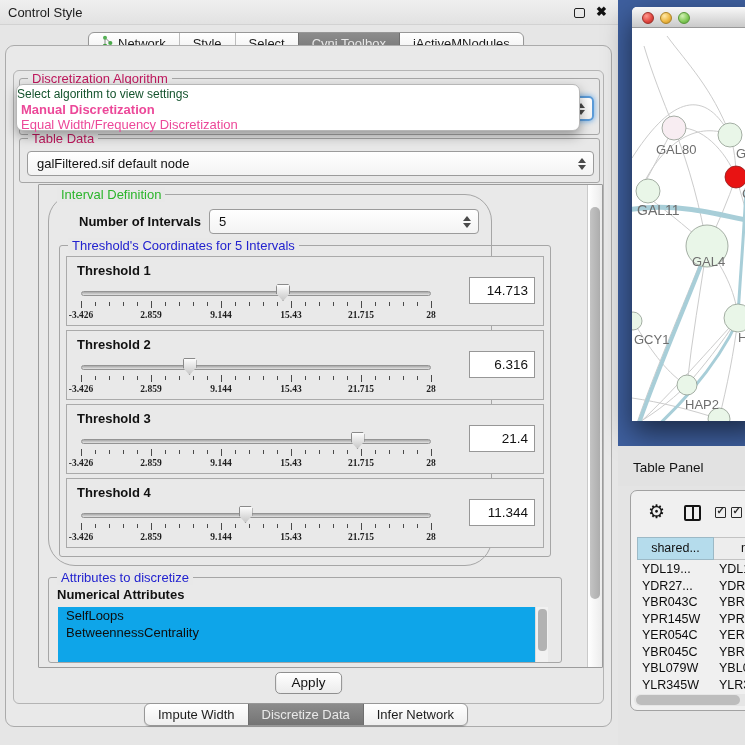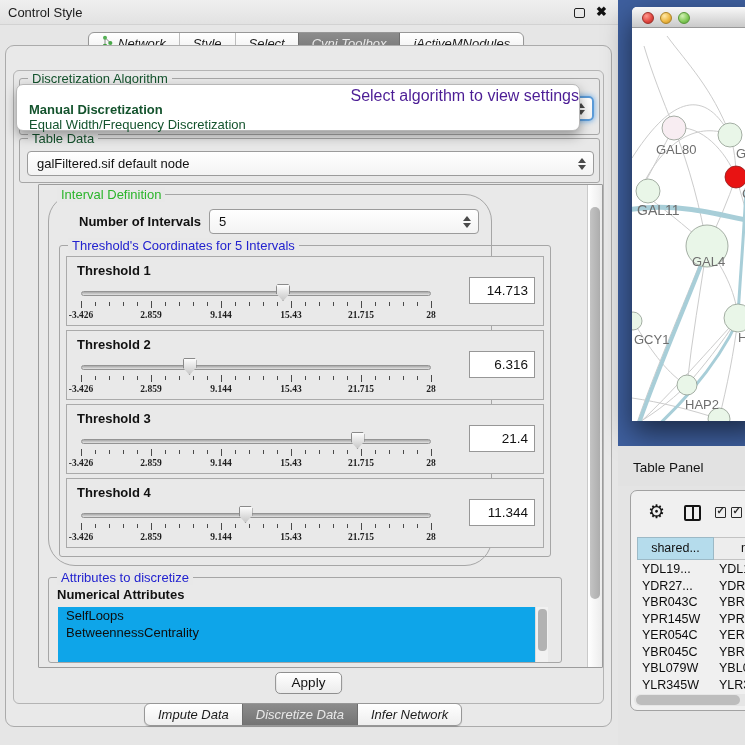--- a/index.html
+++ b/index.html
@@ -12,56 +12,56 @@
   .cp-titlebar { position:absolute; left:0; top:0; width:100%; height:25px;
                  background:linear-gradient(#efefef,#e2e2e2); border-bottom:1px solid #d2d2d2; }
   .cp-title { position:absolute; left:8px; top:5px; font-size:13px; color:#1b1b1b; }
   .float-btn { position:absolute; right:33px; top:8px; width:11px; height:10px;
                border:1.6px solid #222; border-radius:2px; background:transparent; }
   .close-btn { position:absolute; right:11px; top:4px; font-size:13px; font-weight:bold; color:#111; }
 
   
   .seg-tabs { position:absolute; display:flex; height:23px; border:1px solid #979797; border-radius:6px;
               background:linear-gradient(#ffffff,#eeeeee); overflow:hidden;
-              box-shadow:0 1px 1px rgba(0,0,0,.15);font-style:italic; }
+              box-shadow:0 1px 1px rgba(0,0,0,.15); }
   .seg { display:flex; align-items:center; gap:5px; padding:0 13px; font-size:13px; color:#1c1c1c;
          border-left:1px solid #bdbdbd; white-space:nowrap; }
   .seg:first-child { border-left:none; }
   .seg.sel { background:linear-gradient(#8c8c8c,#747474); color:#e9e9e9; border-left-color:#6e6e6e; }
   .seg.sel + .seg { border-left-color:#6e6e6e; }
   .top-tabs { left:88px; top:32px; }
   .bottom-tabs { left:144px; top:703px; }
 
   .outer-pane { position:absolute; left:5px; top:45px; width:607px; height:682px;
                 border:1px solid #ababab; border-radius:9px; background:#e9e9e9; }
   .inner-pane { position:absolute; left:7px; top:24px; width:591px; height:634px;
                 border:1px solid #b4b4b4; border-radius:6px; background:#e8e8e8; }
 
   .group { position:absolute; border:1px solid #a6a6a6; border-radius:3px; }
   .legend { position:absolute; top:-8px; left:8px; background:#e8e8e8; padding:0 4px;
-            font-size:13px; color:#14532d; white-space:nowrap; }
+            font-size:13px; color:#be185d; white-space:nowrap; }
   .legend.green { color:#2cb52c; }
   .legend.blue { color:#2222cf; }
 
   .combo { position:absolute; height:25px; background:linear-gradient(#ffffff,#f3f3f3);
            border:1px solid #9b9b9b; border-radius:4px; font-size:13px; color:#111;
            line-height:23px; padding-left:9px; }
   .spin { position:absolute; right:7px; top:50%; transform:translateY(-50%); width:8px; height:12px; }
   .spin::before { content:""; position:absolute; left:0; top:0; border-left:4px solid transparent;
                   border-right:4px solid transparent; border-bottom:5px solid #4a4a4a; }
   .spin::after { content:""; position:absolute; left:0; bottom:0; border-left:4px solid transparent;
                  border-right:4px solid transparent; border-top:5px solid #4a4a4a; }
 
   .algo-group { left:5px; top:7px; width:581px; height:57px; }
   .algo-combo { left:8px; top:17px; width:566px; border:2px solid #5b9bd8;
                 box-shadow:0 0 5px 1px #86b8e6; border-radius:5px; }
   .popup { position:absolute; left:2px; top:13px; width:564px; height:47px; background:#ffffff;
            border:1px solid #b7b7b7; border-radius:7px; box-shadow:0 5px 12px rgba(0,0,0,.35); z-index:40; }
-  .popup-placeholder { margin-top:2px; text-align:right; font-size:16px; color:#4c1d95; height:15px; }
-  .popup-opt { font-size:13px; color:#14532d; line-height:15px; padding-left:12px; white-space:nowrap; }
+  .popup-placeholder { margin-top:2px; text-align:left; font-size:12px; color:#14532d; height:15px; }
+  .popup-opt { font-size:13px; color:#ec4899; line-height:15px; padding-left:4px; white-space:nowrap; }
   .popup-opt.bold { font-weight:bold; }
 
   .td-group { left:5px; top:67px; width:581px; height:45px; }
   .td-combo { left:7px; top:12px; width:567px; }
 
   .scrollpane { left:24px; top:113px; width:565px; height:484px; border:1px solid #9c9c9c;
                 background:#e9e9e9; border-radius:1px; }
   .vsb { position:absolute; right:0; top:0; bottom:0; width:15px;
          background:linear-gradient(to right,#ffffff,#ececec); border-left:1px solid #cacaca; }
   .vsb-thumb { position:absolute; left:2px; width:10px; top:22px; height:392px;
@@ -415,21 +415,21 @@
             <div class="vsb-thumb"></div>
           </div>
         </div>
 
         <button class="apply-btn">Apply</button>
       </div>
     </div>
 
     <div class="seg-tabs bottom-tabs" id="bottom-tabs">
         <div class="seg">
-          <span>Impute Data</span>
+          <span>Impute Width</span>
         </div>
         <div class="seg sel">
           <span>Discretize Data</span>
         </div>
         <div class="seg">
           <span>Infer Network</span>
         </div>
       </div>
   </div>
 

